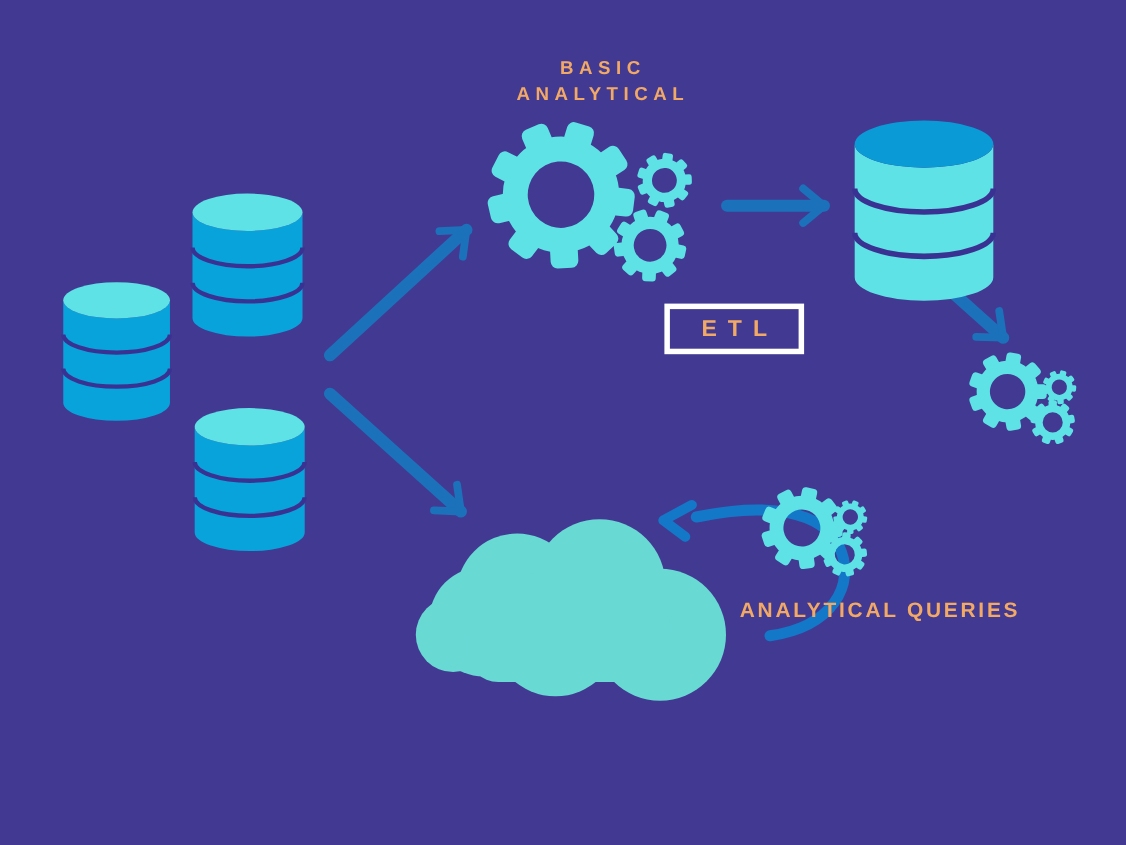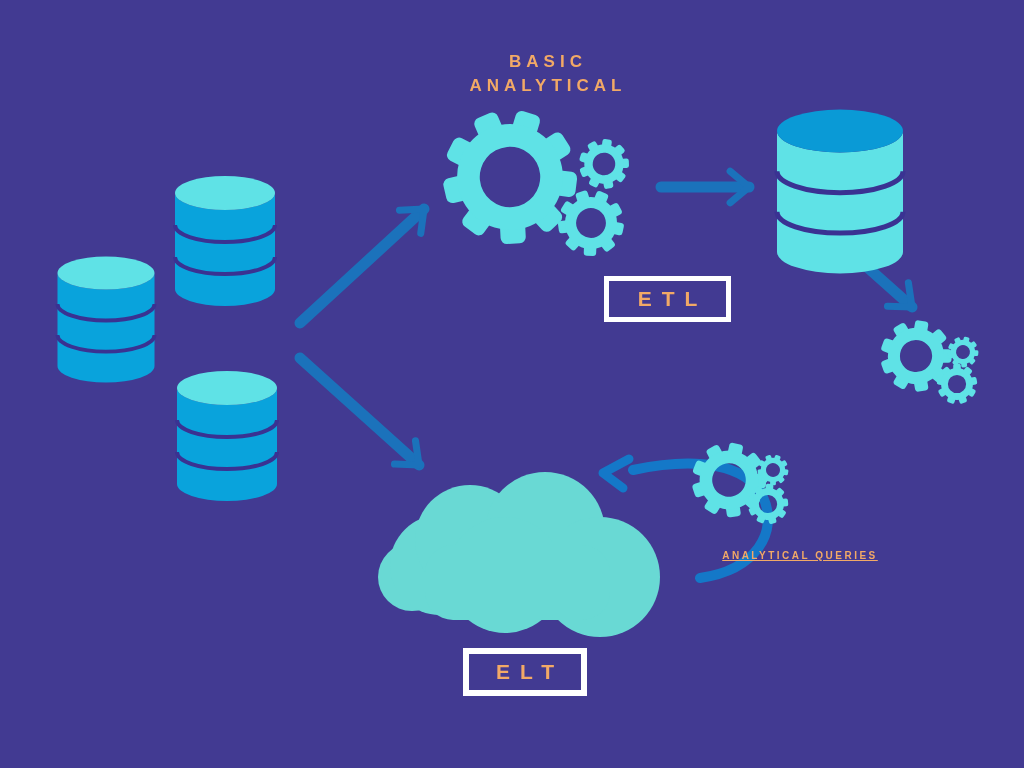--- a/index.html
+++ b/index.html
@@ -18,21 +18,21 @@
   .lbl{
     position:absolute;
     color:#f2a966;
     font-weight:bold;
     text-align:center;
     white-space:nowrap;
   }
   .lbl span{display:block;}
   #lbl-basic{left:438px;top:50px;width:220px;font-size:17px;letter-spacing:5px;line-height:24px;}
   #lbl-analytical{left:862px;top:401px;width:155px;font-size:13px;letter-spacing:3px;line-height:21px;}
-  #lbl-caption{left:650px;top:545px;width:300px;font-size:10px;letter-spacing:2.5px;line-height:22px;text-decoration:underline;}
+  #lbl-caption{left:650px;top:545px;width:300px;font-size:19px;letter-spacing:2.5px;line-height:22px;}
   #lbl-caption .and{font-style:italic;}
   #lbl-caption .rest{display:inline;margin-left:10px;}
   #lbl-caption .l2{display:block;}
   .tagbox{
     position:absolute;
     box-sizing:border-box;
     display:flex;align-items:center;justify-content:center;
     border:5px solid #ffffff;
     color:#f2a966;font-weight:bold;
     font-size:21px;letter-spacing:10px;text-indent:10px;
@@ -129,17 +129,14 @@
 
   <div class="tagbox" id="box-etl">
     <span>ETL</span>
   </div>
 
 
   <div class="lbl" id="lbl-caption">
     <span>ANALYTICAL QUERIES</span>
   </div>
 
-  <div class="tagbox" id="box-elt">
-    <span>ELT</span>
-  </div>
 
 </div>
 
 </body></html>

